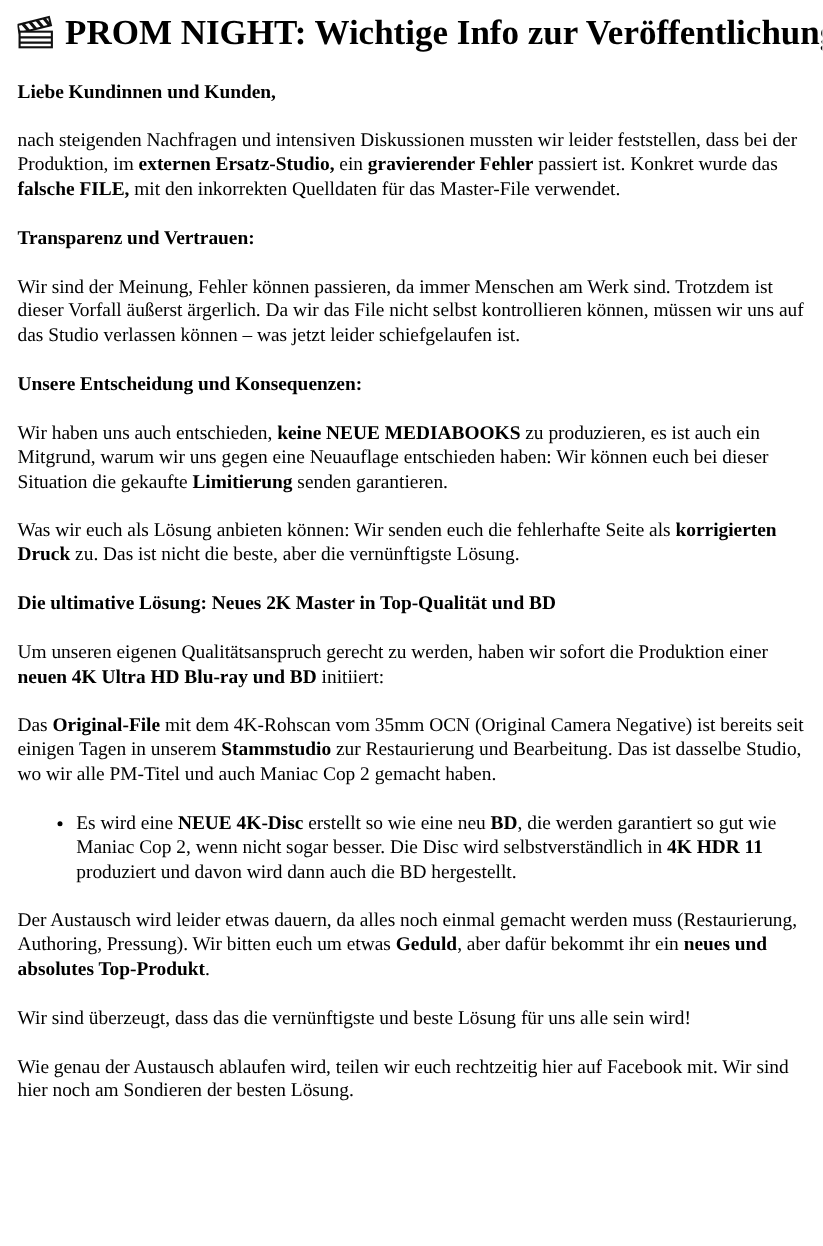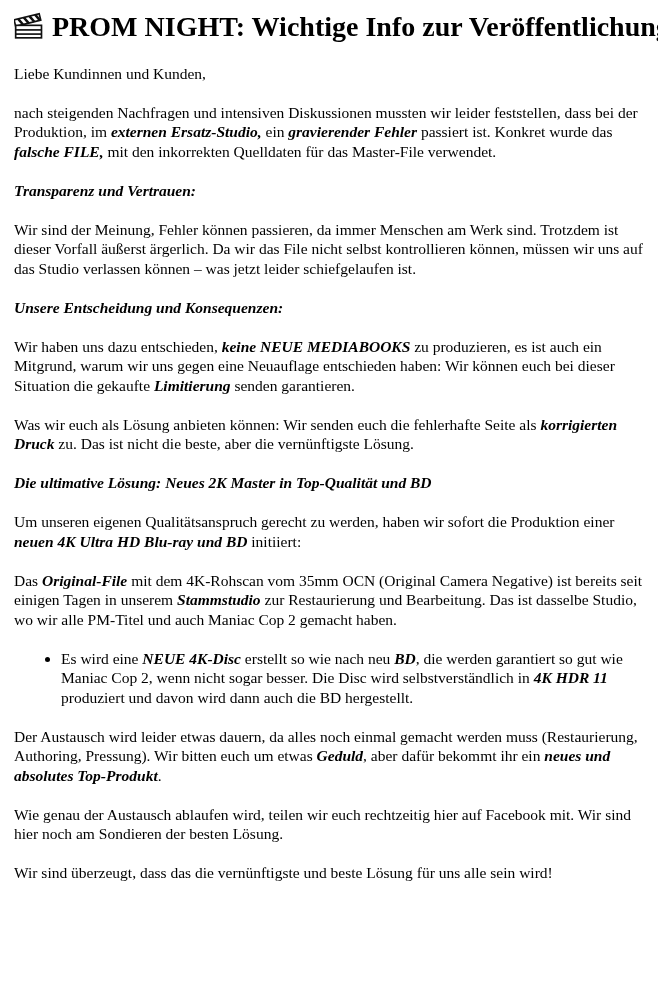--- a/index.html
+++ b/index.html
@@ -28,30 +28,29 @@
     align-items: center;
     gap: 8px;
     white-space: nowrap;
   }
   h1 .title-icon svg { display: block; }
   h2.doc-heading {
     font-size: 15.5px;
     line-height: 19.5px;
     font-weight: bold;
     margin: 19.5px 0;
-    font-style: italic;
   }
   p.doc-par { margin: 19.5px 0; }
-  p.bold-par { font-weight: normal; }
+  p.bold-par { font-weight: bold; }
   ul.doc-list {
     margin: 19.5px 0;
     padding-left: 47px;
   }
   ul.doc-list li { margin: 0; }
-  .b { font-weight: bold; font-style: italic; }
+  .b { font-weight: bold; }
   .i { }
 </style>
 </head>
 <body>
 
 <div class="page">
 
   <h1 class="doc-title">
     <span class="title-icon">
       <svg width="30" height="30" viewBox="0 0 36 36" aria-hidden="true">
@@ -68,29 +67,29 @@
   </h1>
 
   <p class="doc-par bold-par">Liebe Kundinnen und Kunden,</p>
 
   <p class="doc-par"><span>nach steigenden Nachfragen und intensiven Diskussionen mussten wir leider feststellen, dass bei der Produktion, im </span><span class="b">externen Ersatz-Studio,</span><span> ein </span><span class="b">gravierender Fehler</span><span> passiert ist. Konkret wurde das </span><span class="b">falsche FILE,</span><span> mit den inkorrekten Quelldaten für das Master-File verwendet.</span></p>
 
   <h2 class="doc-heading">Transparenz und Vertrauen:</h2>
   <p class="doc-par">Wir sind der Meinung, Fehler können passieren, da immer Menschen am Werk sind. Trotzdem ist dieser Vorfall äußerst ärgerlich. Da wir das File nicht selbst kontrollieren können, müssen wir uns auf das Studio verlassen können – was jetzt leider schiefgelaufen ist.</p>
 
   <h2 class="doc-heading">Unsere Entscheidung und Konsequenzen:</h2>
-  <p class="doc-par"><span>Wir haben uns dazu entschieden, </span><span class="b">keine NEUE MEDIABOOKS</span><span> zu produzieren, es ist auch ein Mitgrund, warum wir uns gegen eine Neuauflage entschieden haben: Wir können euch bei dieser Situation die gekaufte </span><span class="b">Limitierung</span><span> senden garantieren.</span></p>
+  <p class="doc-par"><span>Wir haben uns auch entschieden, </span><span class="b">keine NEUE MEDIABOOKS</span><span> zu produzieren, es ist auch ein Mitgrund, warum wir uns gegen eine Neuauflage entschieden haben: Wir können euch bei dieser Situation die gekaufte </span><span class="b">Limitierung</span><span> senden garantieren.</span></p>
 
   <p class="doc-par"><span>Was wir euch als Lösung anbieten können: Wir senden euch die fehlerhafte Seite als </span><span class="b">korrigierten Druck</span><span> zu. Das ist nicht die beste, aber die vernünftigste Lösung.</span></p>
 
   <h2 class="doc-heading">Die ultimative Lösung: Neues 2K Master in Top-Qualität und BD</h2>
   <p class="doc-par"><span>Um unseren eigenen Qualitätsanspruch gerecht zu werden, haben wir sofort die Produktion einer </span><span class="b">neuen 4K Ultra HD Blu-ray und BD</span><span> initiiert:</span></p>
   <p class="doc-par"><span>Das </span><span class="b">Original-File</span><span> mit dem 4K-Rohscan vom 35mm OCN (Original Camera Negative) ist bereits seit einigen Tagen in unserem </span><span class="b">Stammstudio</span><span> zur Restaurierung und Bearbeitung. Das ist dasselbe Studio, wo wir alle PM-Titel und auch </span><span class="i">Maniac Cop 2</span><span> gemacht haben.</span></p>
 
   <ul class="doc-list">
-    <li><span>Es wird eine </span><span class="b">NEUE 4K-Disc</span><span> erstellt so wie nach neu </span><span class="b">BD</span><span>, die werden garantiert so gut wie </span><span class="i">Maniac Cop 2</span><span>, wenn nicht sogar besser. Die Disc wird selbstverständlich in </span><span class="b">4K HDR 11</span><span> produziert und davon wird dann auch die BD hergestellt.</span></li>
+    <li><span>Es wird eine </span><span class="b">NEUE 4K-Disc</span><span> erstellt so wie eine neu </span><span class="b">BD</span><span>, die werden garantiert so gut wie </span><span class="i">Maniac Cop 2</span><span>, wenn nicht sogar besser. Die Disc wird selbstverständlich in </span><span class="b">4K HDR 11</span><span> produziert und davon wird dann auch die BD hergestellt.</span></li>
   </ul>
 
   <p class="doc-par"><span>Der Austausch wird leider etwas dauern, da alles noch einmal gemacht werden muss (Restaurierung, Authoring, Pressung). Wir bitten euch um etwas </span><span class="b">Geduld</span><span>, aber dafür bekommt ihr ein </span><span class="b">neues und absolutes Top-Produkt</span><span>.</span></p>
+  <p class="doc-par">Wir sind überzeugt, dass das die vernünftigste und beste Lösung für uns alle sein wird!</p>
   <p class="doc-par">Wie genau der Austausch ablaufen wird, teilen wir euch rechtzeitig hier auf Facebook mit. Wir sind hier noch am Sondieren der besten Lösung.</p>
-  <p class="doc-par">Wir sind überzeugt, dass das die vernünftigste und beste Lösung für uns alle sein wird!</p>
 
 </div>
 
 </body></html>

